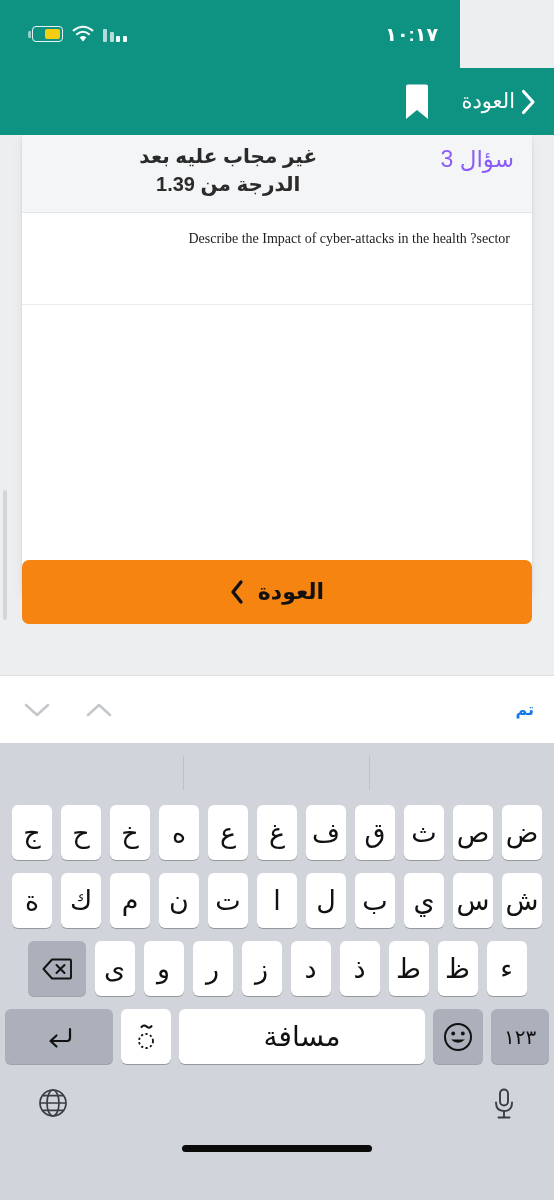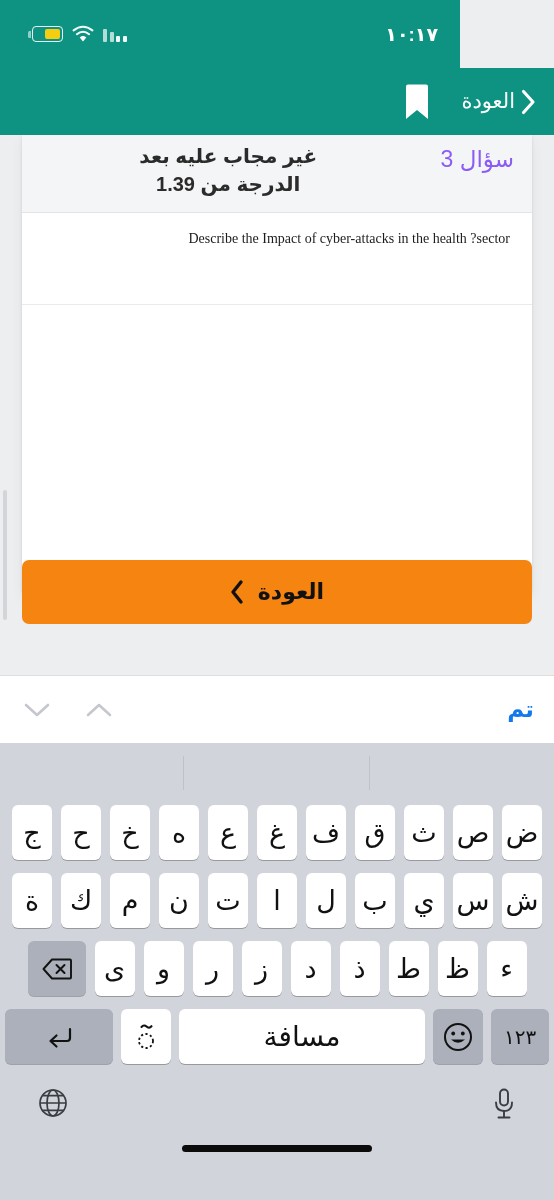--- a/index.html
+++ b/index.html
@@ -264,21 +264,21 @@
     background: #ffffff;
     border-top: 1px solid #dcdee0;
     display: flex;
     align-items: center;
     justify-content: space-between;
     padding: 0 20px;
     direction: rtl;
   }
   .kb-done {
     color: #1479EA;
-    font-size: 23px;
+    font-size: 16px;
     font-weight: 600;
     cursor: pointer;
   }
   .kb-navs {
     display: flex;
     align-items: center;
     gap: 28px;
     direction: ltr;
   }
   .kb-nav-btn {

